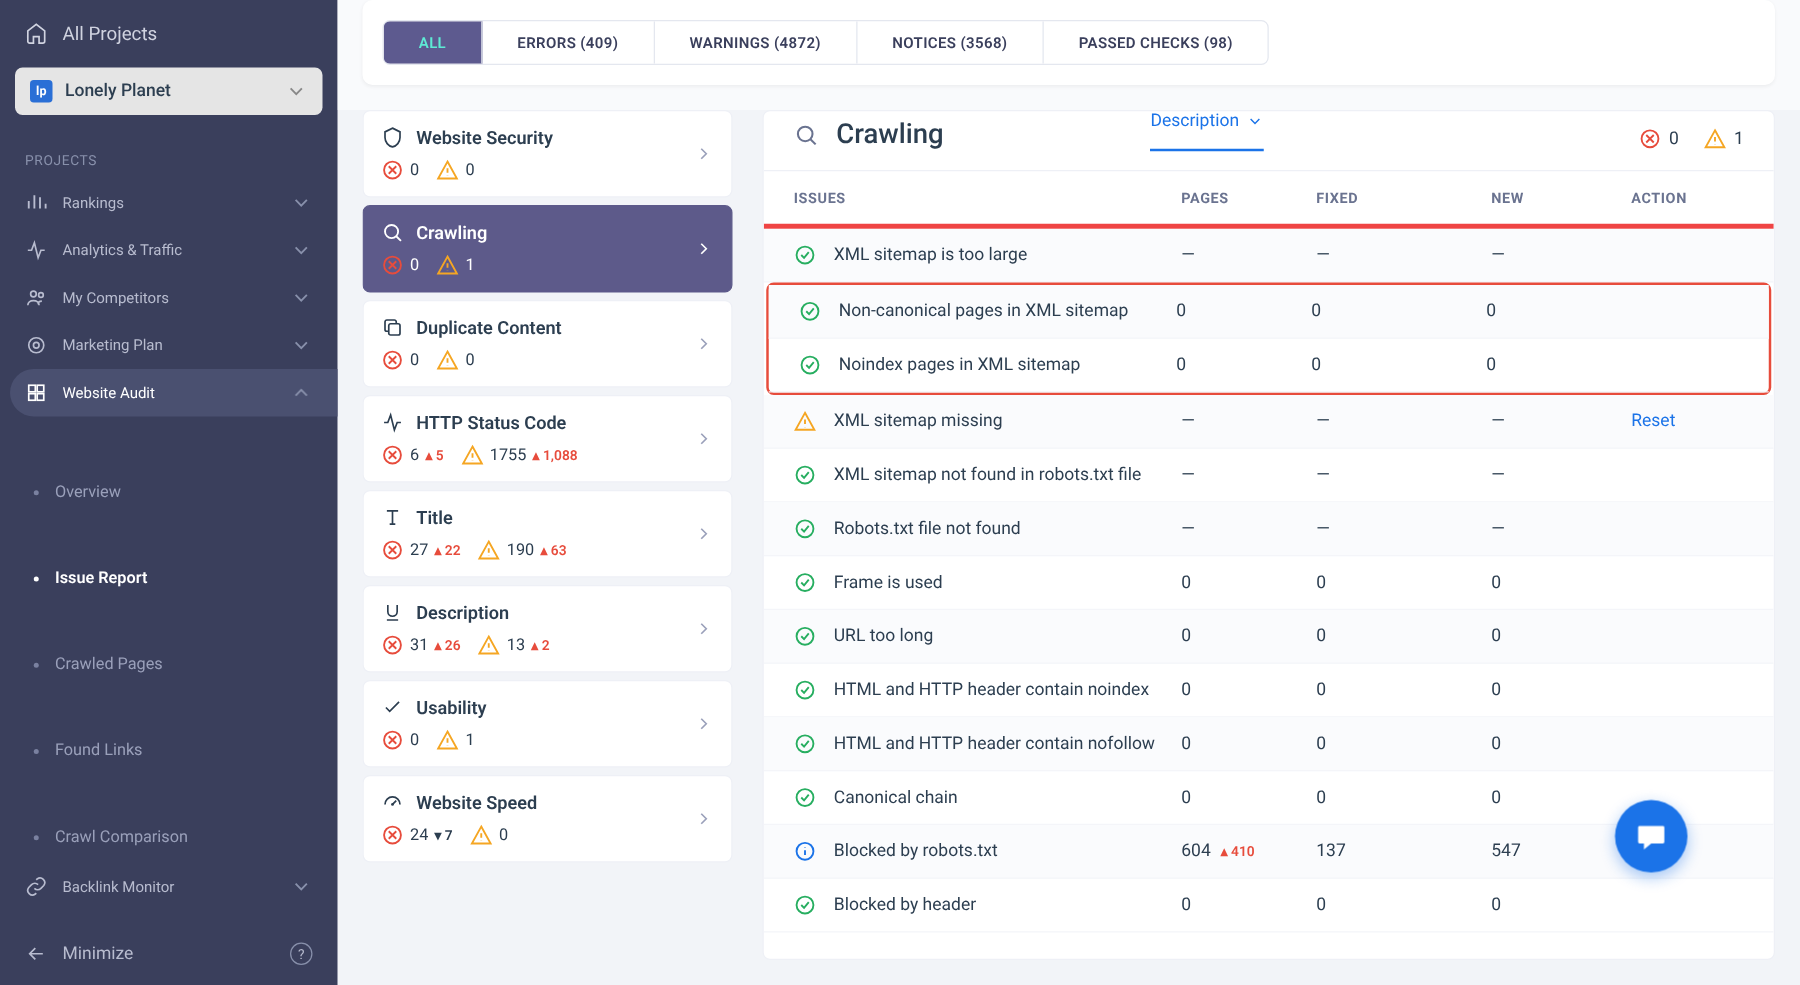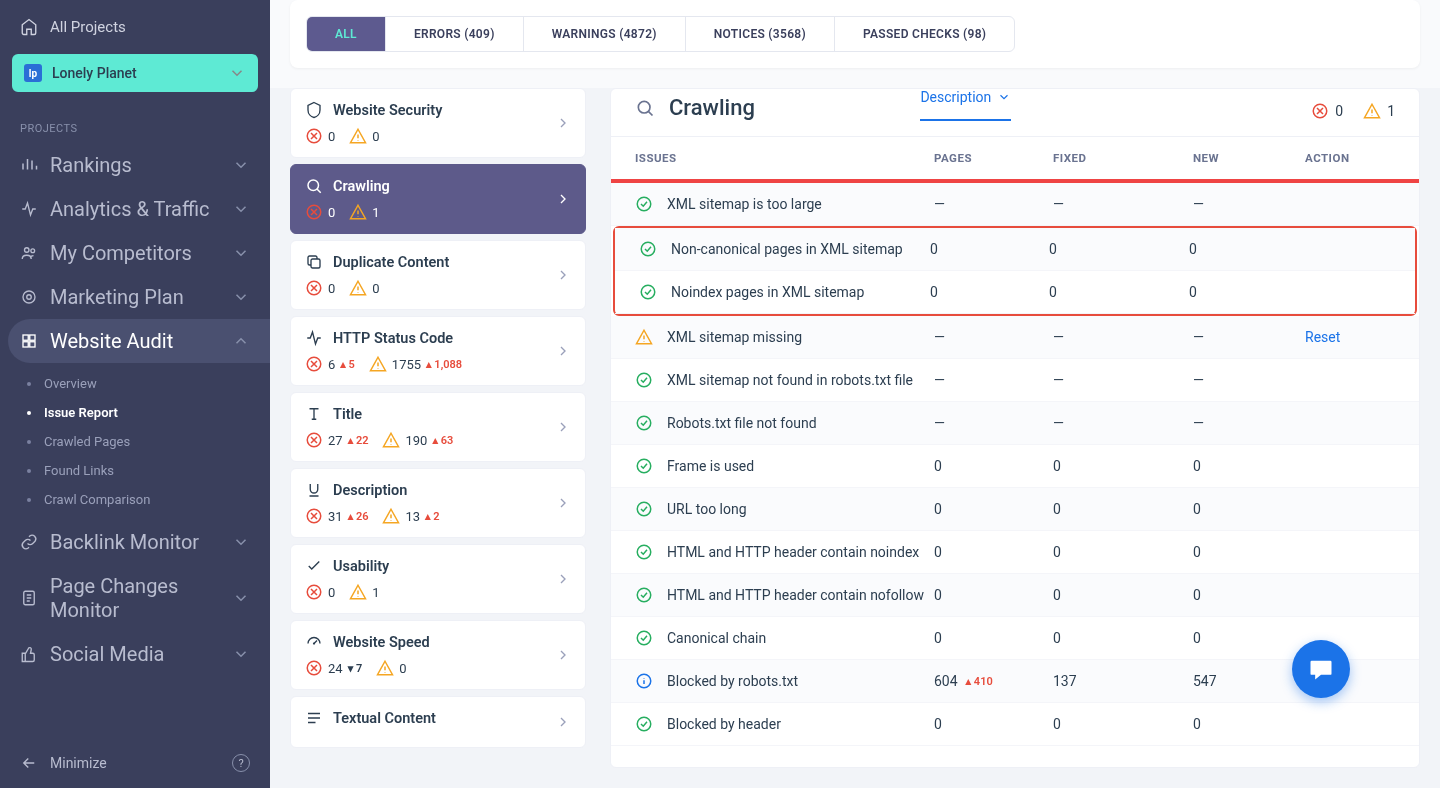--- a/index.html
+++ b/index.html
@@ -3,31 +3,31 @@
 <meta charset="utf-8">
 <style>
 * { margin: 0; padding: 0; box-sizing: border-box; }
 body { font-family: -apple-system, BlinkMacSystemFont, "Segoe UI", Roboto, sans-serif; font-size: 14px; color: #2c3e50; background: #f2f4f8; overflow: hidden; }
 .app { display: flex; height: 788px; width: 1440px; }
 
 
 .sidebar { width: 270px; background: #3a3f5c; color: #b8bccf; display: flex; flex-direction: column; }
 .sb-top { padding: 12px; }
 .sb-allprojects { display: flex; align-items: center; gap: 12px; padding: 6px 8px; color: #d0d3e0; font-size: 15px; cursor: pointer; margin-bottom: 12px; }
-.sb-project-select { background: #5eead4; border-radius: 6px; padding: 10px 12px; display: flex; align-items: center; gap: 10px; color: #2c3e50; font-weight: 500; cursor: pointer; }
+.sb-project-select { background: #e5e5e5; border-radius: 6px; padding: 10px 12px; display: flex; align-items: center; gap: 10px; color: #2c3e50; font-weight: 500; cursor: pointer; }
 .sb-project-select .lp { width: 18px; height: 18px; background: #2a6fd6; color: #fff; font-size: 10px; font-weight: 700; border-radius: 3px; display: flex; align-items: center; justify-content: center; }
 .sb-project-select .chev { margin-left: auto; color: #888; }
 .sb-section-label { padding: 18px 20px 8px; font-size: 11px; letter-spacing: 0.5px; color: #8890ab; }
 .sb-nav { flex: 1; overflow-y: auto; }
-.sb-item { display: flex; align-items: center; gap: 12px; padding: 10px 20px; color: #b8bccf; cursor: pointer; font-size: 20px; }
+.sb-item { display: flex; align-items: center; gap: 12px; padding: 10px 20px; color: #b8bccf; cursor: pointer; font-size: 12px; }
 .sb-item .chev { margin-left: auto; font-size: 12px; color: #8890ab; }
 .sb-item.active { background: #4a5070; color: #fff; border-radius: 999px 0 0 999px; margin-left: 8px; padding-left: 12px; }
 .sb-item.active .chev { transform: rotate(180deg); }
 .sb-sub { padding: 6px 0; }
-.sb-subitem { display: flex; align-items: center; gap: 10px; padding: 7px 20px 7px 44px; font-size: 13px; color: #9aa0ba; cursor: pointer; position: relative; }
+.sb-subitem { display: flex; align-items: center; gap: 10px; padding: 7px 20px 7px 44px; font-size: 13px; color: #9aa0ba; cursor: pointer; position: relative; margin-top: 40px; }
 .sb-subitem::before { content: ""; position: absolute; left: 27px; top: 50%; width: 4px; height: 4px; border-radius: 50%; background: #7a81a0; transform: translateY(-50%); }
 .sb-subitem.active { color: #fff; font-weight: 600; }
 .sb-subitem.active::before { background: #fff; }
 .sb-footer { padding: 16px 20px; display: flex; align-items: center; gap: 12px; color: #b8bccf; cursor: pointer; }
 .sb-footer .help { margin-left: auto; width: 18px; height: 18px; border: 1.5px solid #8890ab; border-radius: 50%; display: flex; align-items: center; justify-content: center; font-size: 11px; }
 .icon-svg { width: 18px; height: 18px; flex-shrink: 0; }
 
 
 .main-area { flex: 1; display: flex; flex-direction: column; overflow: hidden; }
 .tabs-wrapper { padding: 0 20px 20px 20px; background: #f9fafc; }
@@ -64,21 +64,21 @@
 .detail-summary { margin-left: auto; display: flex; gap: 20px; align-items: center; font-size: 14px; }
 .sum-grp { display: flex; align-items: center; gap: 6px; }
 .detail-hdr-row { display: flex; align-items: flex-end; padding: 0 24px 16px; border-bottom: 1px solid #eef0f6; }
 .detail-hdr-row .left { display: flex; align-items: center; gap: 14px; }
 
 .issues-table { flex: 1; overflow-y: auto; }
 .tbl-head { display: flex; padding: 14px 24px; font-size: 11.5px; font-weight: 700; letter-spacing: 0.5px; color: #6a7390; border-bottom: 4px solid #ef4444; }
 .tbl-row { display: flex; padding: 12px 24px; border-bottom: 1px solid #f4f5f9; align-items: center; font-size: 14px; }
 .tbl-row:nth-child(odd) { background: #fafbfd; }
 .col-issue { flex: 1; display: flex; align-items: center; gap: 14px; }
-.col-pages { width: 119px; display: flex; align-items: center; gap: 8px; }
+.col-pages { width: 108px; display: flex; align-items: center; gap: 8px; }
 .col-fixed { width: 140px; }
 .col-new { width: 112px; }
 .col-action { width: 90px; color: #1b73e8; cursor: pointer; }
 .row-icon { width: 18px; height: 18px; flex-shrink: 0; }
 .highlight-box { border: 2px solid #e74c3c; border-radius: 6px; margin: 0 2px; }
 
 
 .chat-fab { position: fixed; right: 90px; bottom: 90px; width: 58px; height: 58px; background: #1b73e8; border-radius: 50%; display: flex; align-items: center; justify-content: center; color: #fff; box-shadow: 0 4px 12px rgba(27,115,232,0.4); cursor: pointer; }
 </style>
 </head>
@@ -517,34 +517,20 @@
                     <use href="#i-warn"></use>
                   </svg>
                   <span>0</span>
                 </div>
     </div>
   </div>
             <svg class="cat-chev" style="width:16px;height:16px" viewBox="0 0 24 24">
               <use href="#i-chev-right"></use>
             </svg>
           </div>
-          <div class="cat-card">
-            <div class="cat-body">
-    <div class="cat-head">
-                <svg class="cat-icon" viewBox="0 0 24 24">
-                  <use href="#i-text"></use>
-                </svg>
-                <span>Textual Content</span>
-              </div>
-
-  </div>
-            <svg class="cat-chev" style="width:16px;height:16px" viewBox="0 0 24 24">
-              <use href="#i-chev-right"></use>
-            </svg>
-          </div>
         </div>
       <div class="detail-col">
         <div class="detail-hdr-row">
           <div class="left">
             <svg class="icon-svg" style="width:20px;height:20px;color:#6a7390" viewBox="0 0 24 24">
                 <use href="#i-search"></use>
               </svg>
             <span class="detail-title">Crawling</span>
           </div>
           <div style="flex:1"></div>

